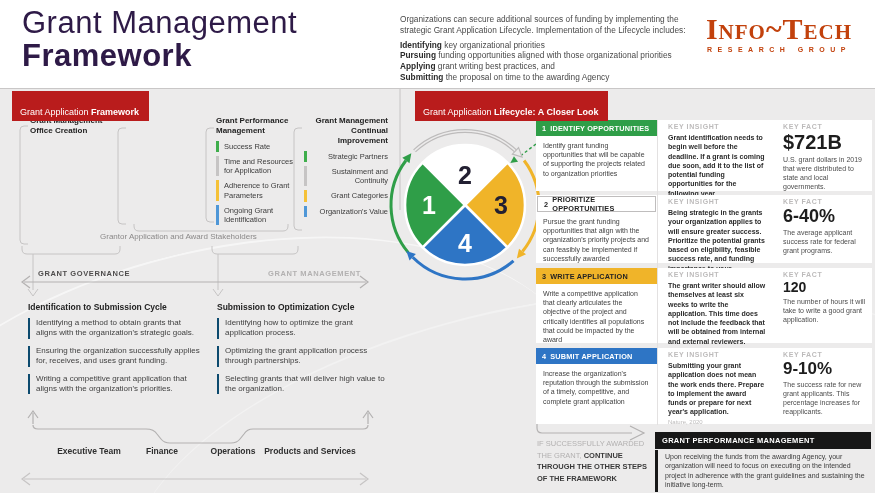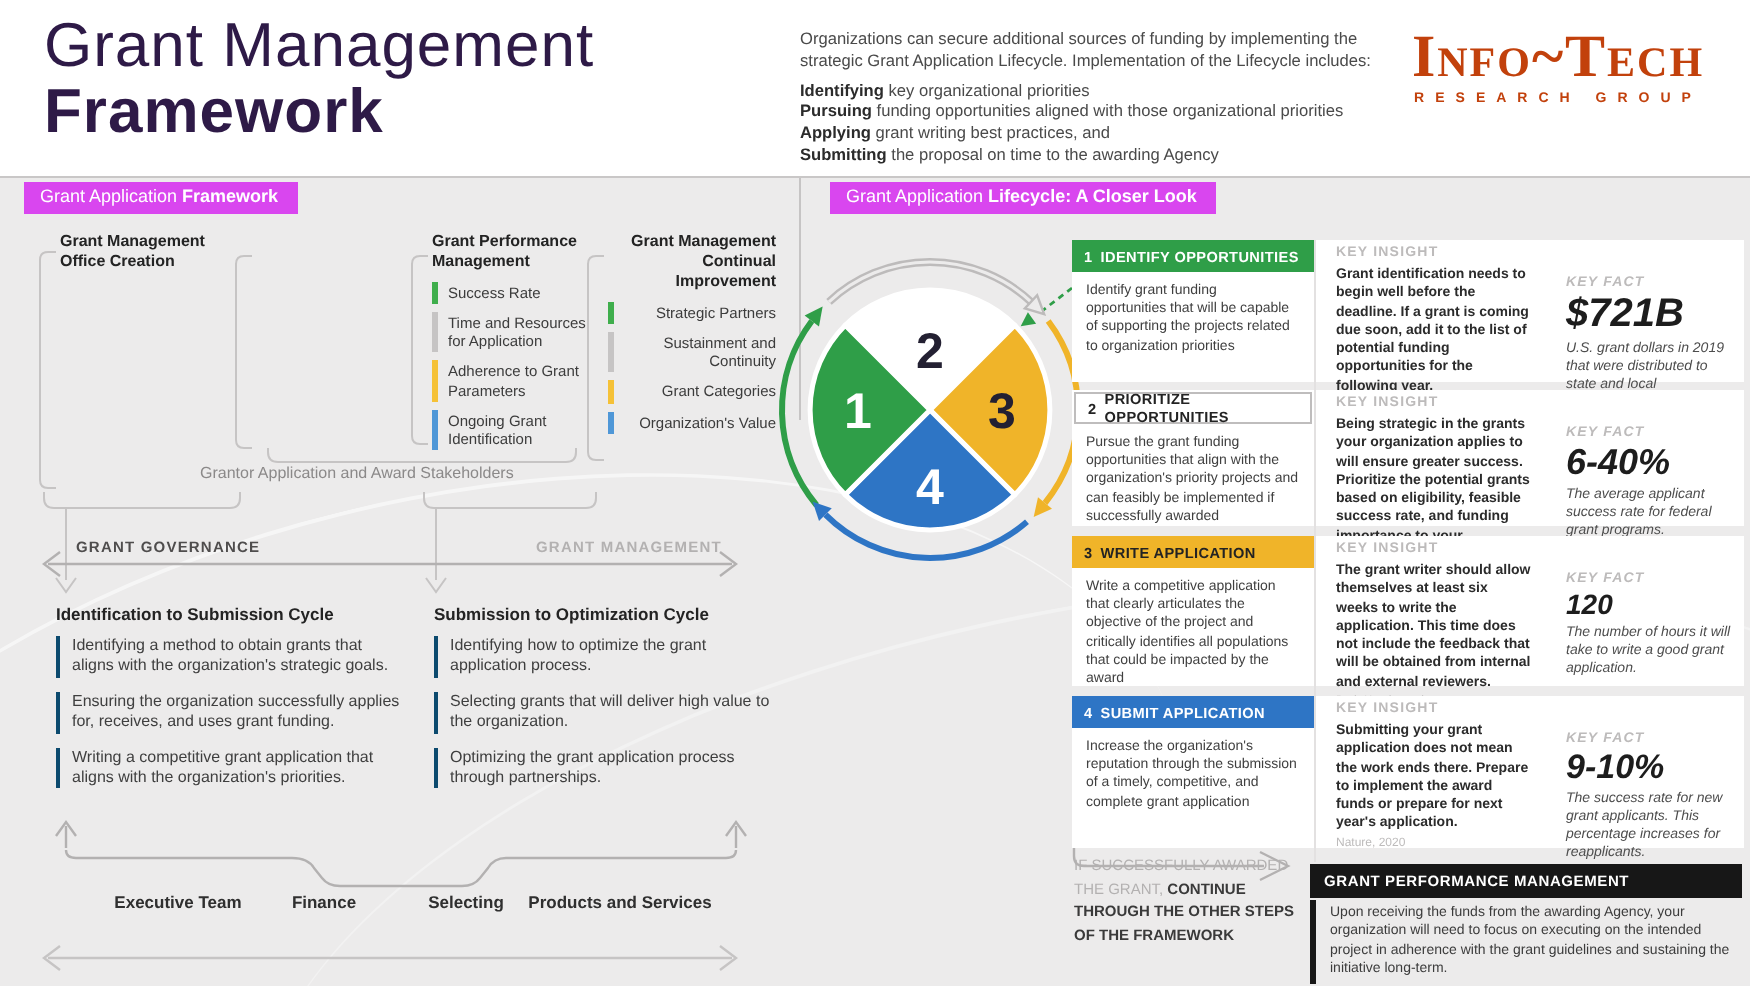--- a/index.html
+++ b/index.html
@@ -14,21 +14,21 @@
   .title .t1{font-size:31px;font-weight:500;}
   .title .t2{font-size:31px;font-weight:800;}
   .intro{position:absolute;left:400px;top:14px;width:292px;font-size:8.3px;color:#4a4a4a;line-height:1.3;}
   .intro-points{margin-top:4px;}
   .intro-points b{color:#2b2b2b;}
   .logo{position:absolute;left:693px;top:14px;width:172px;text-align:center;color:#c2410c;}
   .logo .brand{font-family:"Liberation Serif",serif;font-variant:small-caps;font-weight:700;font-size:30px;letter-spacing:1px;line-height:1;}
   .logo .sub{font-size:7px;letter-spacing:5.5px;margin-top:2px;font-weight:bold;}
 
   
-  .badge{position:absolute;top:91px;background:#d946ef;color:#fff;font-size:9px;padding:2px 10px 4px 8px;z-index:3;white-space:nowrap;}
+  .badge{position:absolute;top:91px;background:#b91c1c;color:#fff;font-size:9px;padding:16px 10px 4px 8px;z-index:3;white-space:nowrap;}
   .badge b{font-weight:bold;}
   .badge.bleft{left:12px;}
   .badge.bright{left:415px;}
 
   
   .lines{position:absolute;left:0;top:0;z-index:1;pointer-events:none;}
 
   
   .fw-col{position:absolute;top:116px;z-index:2;}
   .fw-title{font-size:8px;font-weight:bold;color:#232323;line-height:1.25;margin-bottom:5px;}
@@ -61,30 +61,30 @@
   .s3{top:268px;height:75px;}
   .s4{top:348px;height:76px;}
   .step-left{border-right:1px solid #e3e1e1;}
   .step-head{display:flex;align-items:center;gap:4px;height:16px;padding:0 4px 0 6px;font-size:7.3px;font-weight:bold;letter-spacing:.2px;}
   .h1{background:#2f9e48;color:#fff;}
   .h2{background:#fff;color:#232323;border:1px solid #bfbdbd;height:14px;margin:1px 1px 0 1px;}
   .h3{background:#f0b429;color:#232323;}
   .h4{background:#2e75c5;color:#fff;}
   .step-desc{font-size:7px;color:#3f3f3f;line-height:1.32;padding:5px 8px 0 7px;}
   .step-mid{padding:3px 8px 0 10px;}
-  .step-right{padding:18px 2px 0 9px;font-style:italic;}
+  .step-right{padding:3px 2px 0 9px;}
   .k-label{font-size:7px;color:#bdbbbb;font-weight:600;letter-spacing:.6px;}
   .k-insight{font-size:7px;font-weight:bold;color:#2b2b2b;line-height:1.33;margin-top:3px;}
   .k-source{font-size:6px;color:#bdbbbb;margin-top:2px;}
   .k-value{font-weight:800;color:#1d1d1d;margin-top:2px;line-height:1.05;}
   .v1{font-size:20px;}.v2{font-size:18px;}.v3{font-size:14px;}.v4{font-size:17px;}
   .k-fact{font-size:7px;color:#4d4d4d;line-height:1.3;margin-top:2px;}
 
   
-  .condition{position:absolute;left:537px;top:427px;width:118px;font-size:7.5px;line-height:1.55;z-index:2;}
+  .condition{position:absolute;left:537px;top:438px;width:118px;font-size:7.5px;line-height:1.55;z-index:2;}
   .condition .c-gray{color:#b3b1b1;}
   .condition .c-bold{color:#3a3a3a;font-weight:bold;}
   .nextbox-title{position:absolute;left:655px;top:432px;width:202px;background:#171717;color:#fff;font-size:7.5px;font-weight:bold;letter-spacing:.3px;padding:4px 7px;z-index:2;}
   .nextbox-body{position:absolute;left:655px;top:450px;width:208px;font-size:7px;color:#3c3c3c;line-height:1.35;border-left:3px solid #171717;padding:2px 0 2px 7px;z-index:2;}
 </style>
 </head>
 <body>
 
 <div class="canvas">
   <div class="swoosh"></div>
@@ -177,27 +177,27 @@
 
   <div class="cycle" style="left:28px;width:175px;">
     <div class="cycle-title">Identification to Submission Cycle</div>
     <div class="cycle-item">Identifying a method to obtain grants that aligns with the organization's strategic goals.</div>
     <div class="cycle-item">Ensuring the organization successfully applies for, receives, and uses grant funding.</div>
     <div class="cycle-item">Writing a competitive grant application that aligns with the organization's priorities.</div>
   </div>
   <div class="cycle" style="left:217px;width:170px;">
     <div class="cycle-title">Submission to Optimization Cycle</div>
     <div class="cycle-item">Identifying how to optimize the grant application process.</div>
+    <div class="cycle-item">Optimizing the grant application process through partnerships.</div>
     <div class="cycle-item">Selecting grants that will deliver high value to the organization.</div>
-    <div class="cycle-item">Optimizing the grant application process through partnerships.</div>
   </div>
 
   <div class="org-label" style="left:43px;width:92px;">Executive Team</div>
   <div class="org-label" style="left:118px;width:88px;">Finance</div>
-  <div class="org-label" style="left:189px;width:88px;">Selecting</div>
+  <div class="org-label" style="left:189px;width:88px;">Operations</div>
   <div class="org-label" style="left:258px;width:104px;">Products and Services</div>
 
   <svg class="wheel" width="166" height="166" viewBox="0 0 166 166">
     <g stroke="#ffffff" stroke-width="2.5" stroke-linejoin="round">
       <path d="M83,83 L40.6,40.6 A60,60 0 0 1 125.4,40.6 Z" fill="#ffffff"></path>
       <path d="M83,83 L125.4,40.6 A60,60 0 0 1 125.4,125.4 Z" fill="#f0b429"></path>
       <path d="M83,83 L125.4,125.4 A60,60 0 0 1 40.6,125.4 Z" fill="#2e75c5"></path>
       <path d="M83,83 L40.6,125.4 A60,60 0 0 1 40.6,40.6 Z" fill="#2f9e48"></path>
     </g>
     <path d="M26.3,130.6 A74,74 0 0 1 23.9,38.5" fill="none" stroke="#2f9e48" stroke-width="3"></path>

